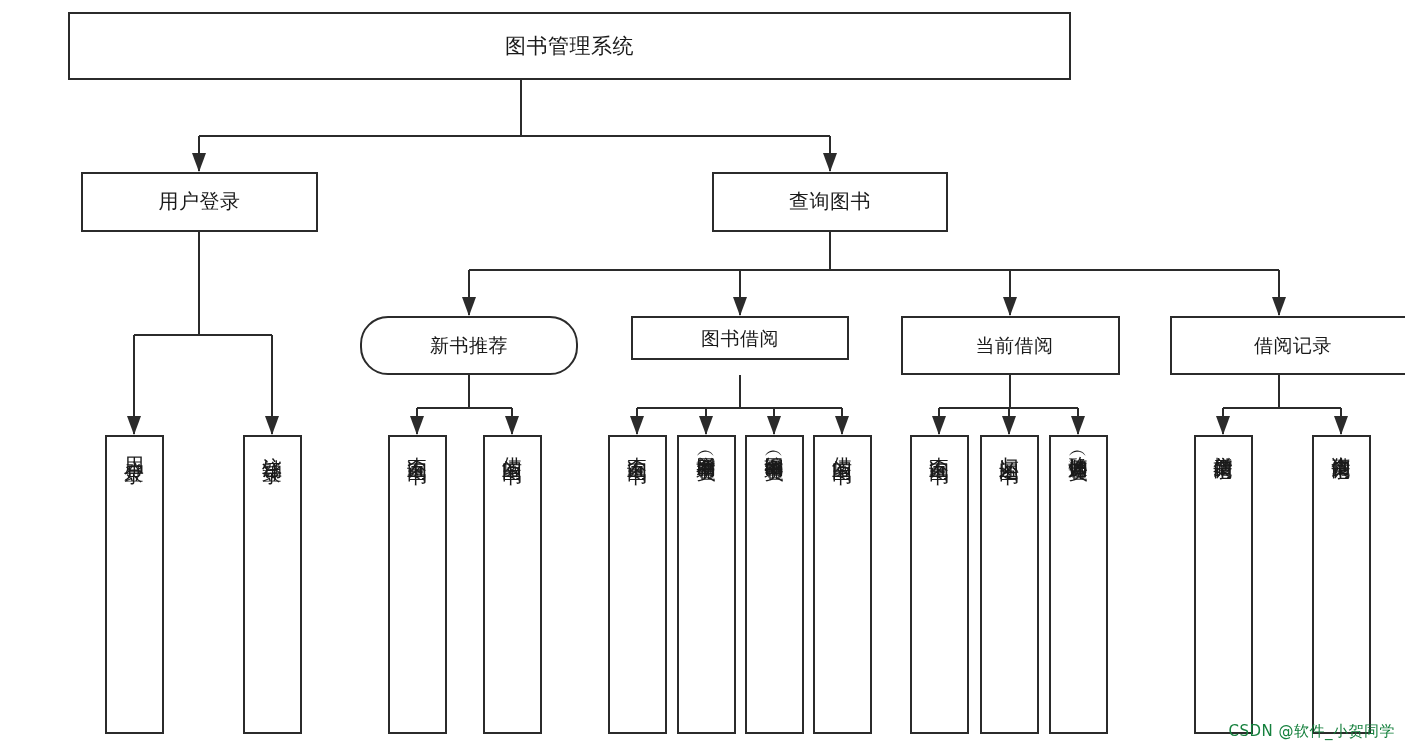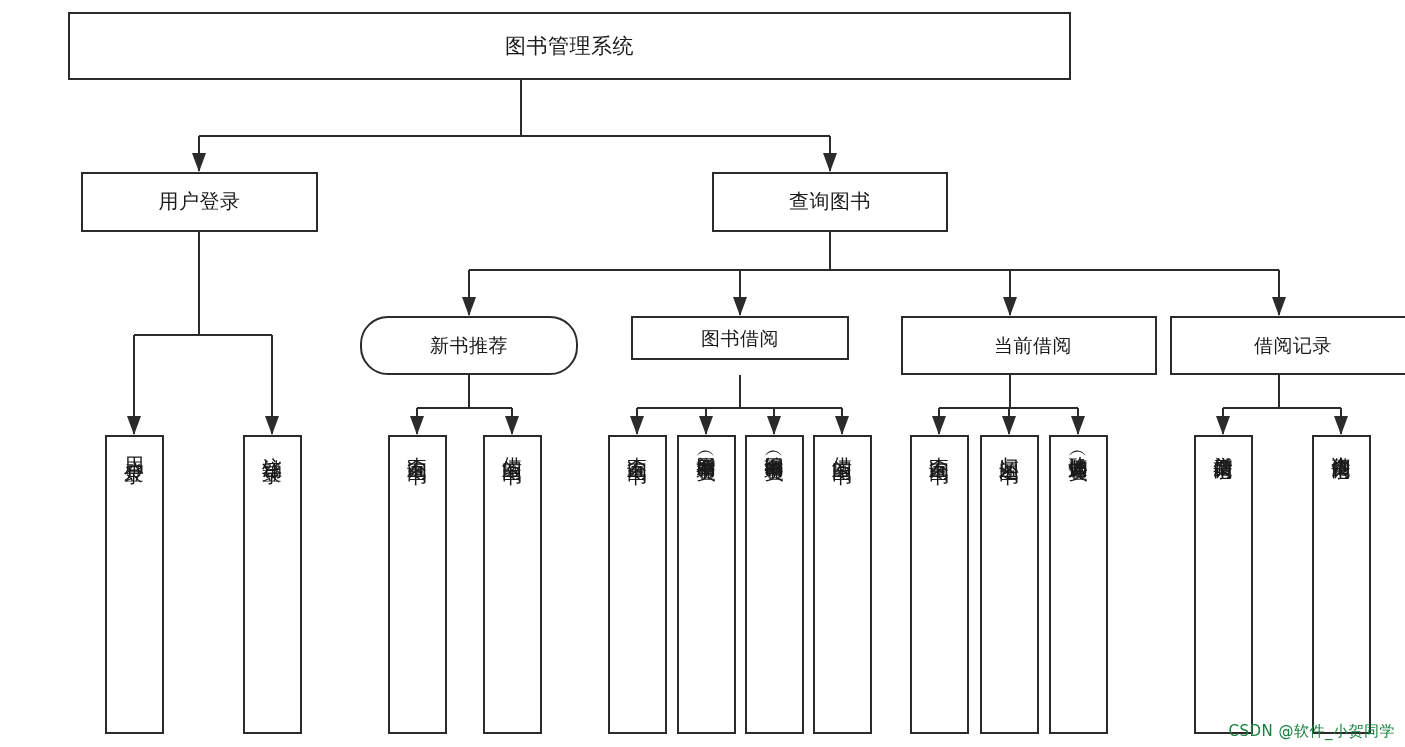--- a/index.html
+++ b/index.html
@@ -154,21 +154,21 @@
       </div>
       <div class="node h1" style="left: 712px; top: 172px; width: 236px; height: 60px;">
         <span class="label">查询图书</span>
       </div>
       <div class="node h2" style="left: 360px; top: 316px; width: 218px; height: 59px; border-radius: 28px;">
         <span class="label">新书推荐</span>
       </div>
       <div class="node h2" style="left: 631px; top: 316px; width: 218px; height: 44px;">
         <span class="label">图书借阅</span>
       </div>
-      <div class="node h2" style="left: 901px; top: 316px; width: 256px; height: 59px; padding-left: 8px;">
+      <div class="node h2" style="left: 901px; top: 316px; width: 219px; height: 59px; padding-left: 8px;">
         <span class="label">当前借阅</span>
       </div>
       <div class="node h2" style="left: 1170px; top: 316px; width: 246px; height: 59px;">
         <span class="label">借阅记录</span>
       </div>
       <div class="node leaf" style="left: 105px; top: 435px; width: 59px; height: 299px;">
         <span class="label">用户登录</span>
       </div>
       <div class="node leaf" style="left: 243px; top: 435px; width: 59px; height: 299px;">
         <span class="label">注销登录</span>

